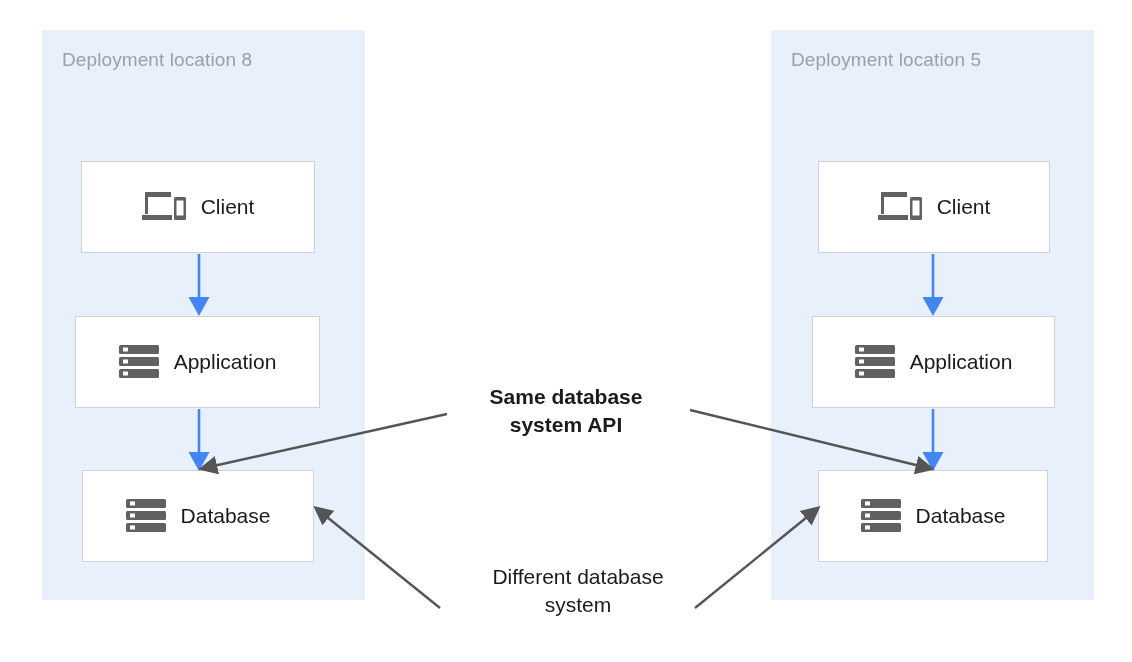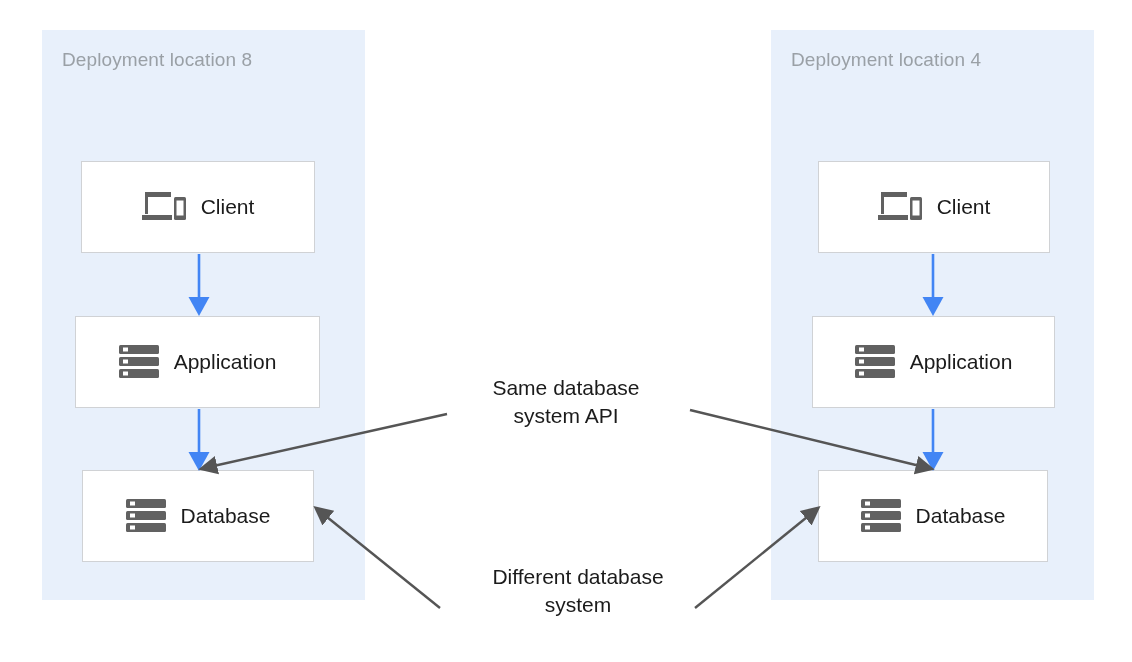--- a/index.html
+++ b/index.html
@@ -69,21 +69,21 @@
 </style>
 </head>
 <body>
 
 <div id="canvas">
 
   <div class="zone" style="left:42px; top:30px; width:323px; height:570px;"></div>
   <div class="zone-title" style="left:62px; top:49px;">Deployment location 8</div>
 
   <div class="zone" style="left:771px; top:30px; width:323px; height:570px;"></div>
-  <div class="zone-title" style="left:791px; top:49px;">Deployment location 4</div>
+  <div class="zone-title" style="left:791px; top:49px;">Deployment location 5</div>
 
   <div class="node" style="left:81px; top:161px; width:234px; height:92px;">
     <span class="node-icon">
       <svg width="44" height="36" viewBox="0 0 44 36" xmlns="http://www.w3.org/2000/svg">
         <path d="M3 3 h26 v3 H6 v18 H3 Z" fill="#616161"></path>
         <rect x="3" y="5" width="3" height="20" fill="#616161"></rect>
         <rect x="3" y="5" width="26" height="3" fill="#616161"></rect>
         <rect x="0" y="26" width="30" height="5" fill="#616161"></rect>
         <rect x="32" y="8" width="12" height="23" rx="1.5" fill="#616161"></rect>
         <rect x="34.5" y="11.5" width="7" height="15" fill="#ffffff"></rect>
@@ -178,19 +178,19 @@
     <line x1="933" y1="254" x2="933" y2="305" stroke="#4285f4" stroke-width="2.6" marker-end="url(#blue-head)"></line>
     <line x1="933" y1="409" x2="933" y2="460" stroke="#4285f4" stroke-width="2.6" marker-end="url(#blue-head)"></line>
 
     <line x1="447" y1="414" x2="209" y2="467" stroke="#555555" stroke-width="2.4" marker-end="url(#gray-head)"></line>
     <line x1="690" y1="410" x2="924" y2="467" stroke="#555555" stroke-width="2.4" marker-end="url(#gray-head)"></line>
 
     <line x1="440" y1="608" x2="322" y2="513" stroke="#555555" stroke-width="2.4" marker-end="url(#gray-head)"></line>
     <line x1="695" y1="608" x2="812" y2="513" stroke="#555555" stroke-width="2.4" marker-end="url(#gray-head)"></line>
   </svg>
 
-  <div class="annotation" style="left:452px; top:374px; width:228px;">Same database
+  <div class="annotation" style="left:452px; top:383px; width:228px;font-weight:bold;">Same database
 system API</div>
 
   <div class="annotation" style="left:461px; top:563px; width:234px;">Different database
 system</div>
 
 </div>
 
 </body></html>

